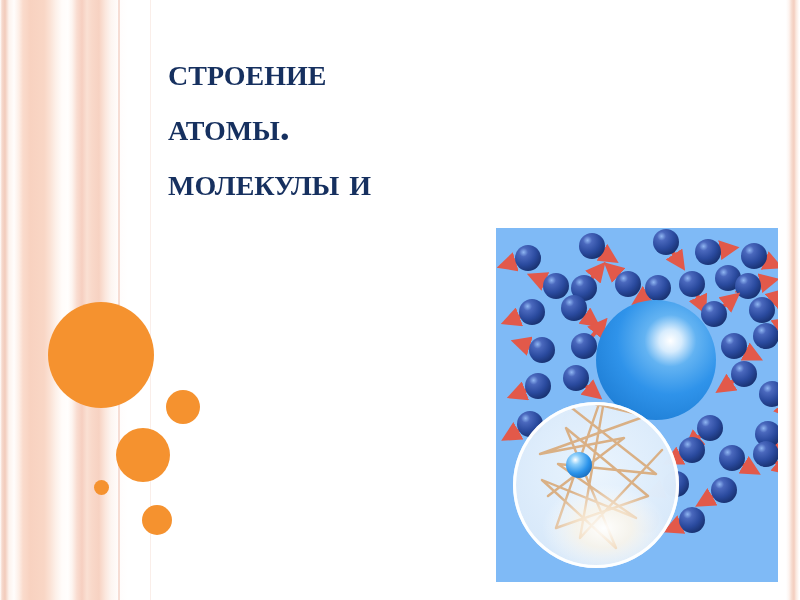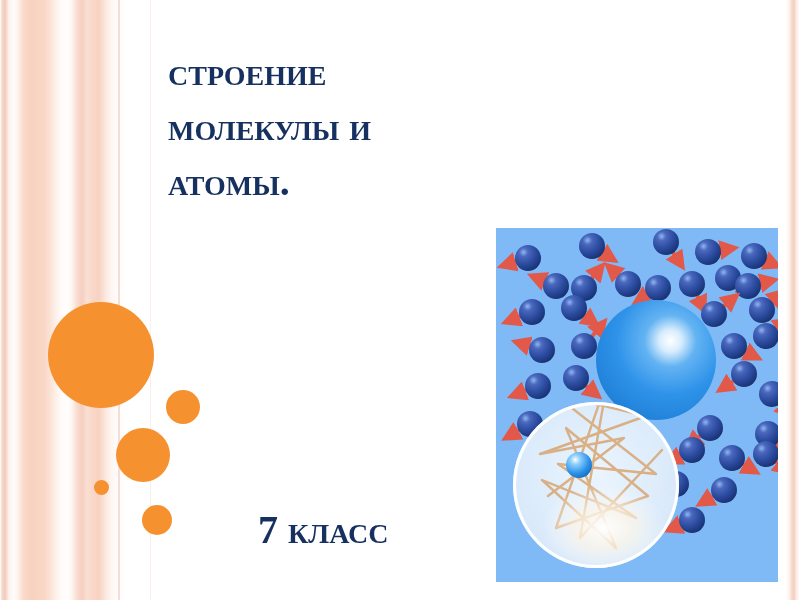--- a/index.html
+++ b/index.html
@@ -150,25 +150,24 @@
   <div id="stripes-right"></div>
 
   <div class="orb" id="orb-large"></div>
   <div class="orb" id="orb-small"></div>
   <div class="orb" id="orb-medium"></div>
   <div class="orb" id="orb-tiny"></div>
   <div class="orb" id="orb-mini"></div>
 
   <div id="title-block">
     <span class="title-line">СТРОЕНИЕ</span>
+    <span class="title-line">АТОМЫ.</span>
     <span class="title-line">МОЛЕКУЛЫ И</span>
-    <span class="title-line">АТОМЫ.</span>
   </div>
 
-  <div id="subtitle">7 КЛАСС</div>
 
   <div id="illustration">
     <svg width="282" height="354" viewBox="0 0 282 354">
       <defs>
         <radialGradient id="gradBigParticle" cx="62%" cy="34%" r="72%">
           <stop offset="0%" stop-color="#ffffff"></stop>
           <stop offset="13%" stop-color="#d7ecfd"></stop>
           <stop offset="30%" stop-color="#63b3f2"></stop>
           <stop offset="62%" stop-color="#2f93ea"></stop>
           <stop offset="100%" stop-color="#1f7fd6"></stop>

